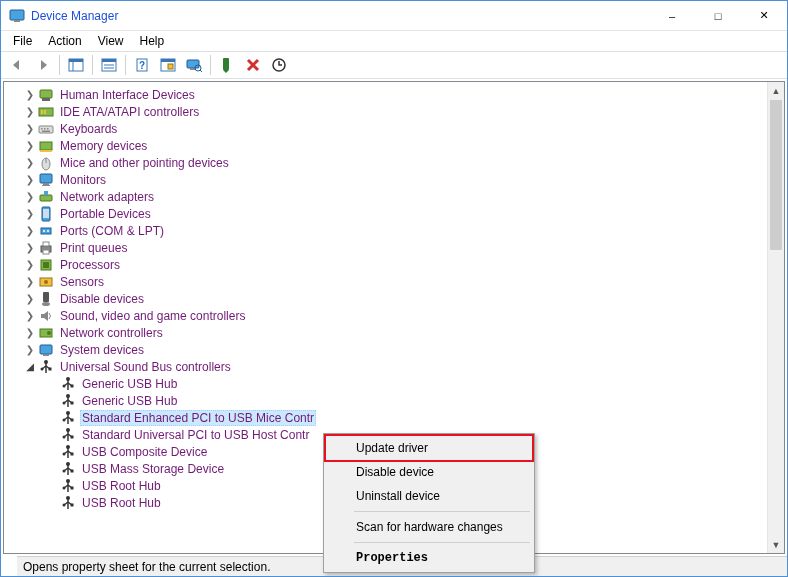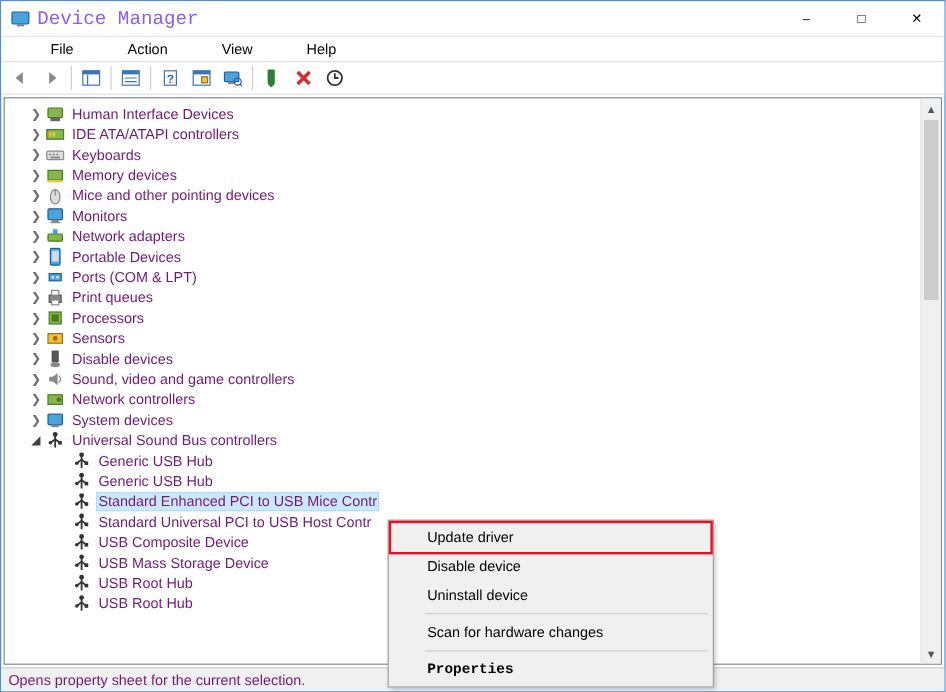--- a/index.html
+++ b/index.html
@@ -20,38 +20,38 @@
   
   .titlebar {
     height: 30px;
     display: flex;
     align-items: center;
     padding: 0 0 0 8px;
     background: #fff;
     border-bottom: 1px solid #e5e5e5;
   }
   .titlebar .ticon { width: 16px; height: 16px; margin-right: 6px; }
-  .titlebar .title { flex: 1; font-size: 16px; color: #8b5cf6; font-family: Liberation Mono, monospace; }
+  .titlebar .title { flex: 1; font-size: 12px; color: #1d4ed8; }
   .win-controls { display: flex; height: 100%; }
   .win-btn {
     width: 46px; height: 100%;
     display: flex; align-items: center; justify-content: center;
     font-family: "Segoe UI Symbol", sans-serif;
     font-size: 11px; color: #000;
   }
 
   
   .menubar {
     height: 20px;
     display: flex;
     align-items: center;
     padding: 0 4px;
     background: #fff;
   }
-  .menu-item { padding: 2px 8px; cursor: default; margin-left: 29px; }
+  .menu-item { padding: 2px 8px; cursor: default; }
 
   
   .toolbar {
     height: 28px;
     display: flex;
     align-items: center;
     gap: 2px;
     padding: 0 4px;
     background: #fff;
     border-top: 1px solid #e0e0e0;
@@ -123,21 +123,21 @@
   .node.selected .node-label {
     background: #cce8ff;
     border: 1px dotted #99d1ff;
     padding: 0 1px;
   }
 
   
   .ctxmenu {
     position: absolute;
     left: 322px; top: 432px;
-    width: 272px;
+    width: 212px;
     background: #f0f0f0;
     border: 1px solid #a0a0a0;
     box-shadow: 2px 2px 4px rgba(0,0,0,0.25);
     padding: 2px;
     font-size: 12px;
     z-index: 10;
   }
   .ctx-item {
     padding: 5px 12px 5px 30px;
     cursor: default;
@@ -152,23 +152,23 @@
     background: #d0d0d0;
     margin: 3px 2px 3px 28px;
   }
 
   
   .statusbar {
     height: 20px;
     border-top: 1px solid #d0d0d0;
     padding: 2px 6px;
     font-size: 12px;
-    color: #701a75;
+    color: #000000;
     background: #f0f0f0;
-    display: flex; align-items: center;
+    display: flex; align-items: center; margin-left: 16px;
   }
 
   
   svg { display: block; }
 </style>
 </head>
 <body>
 
 <div class="titlebar">
   <span class="ticon">

